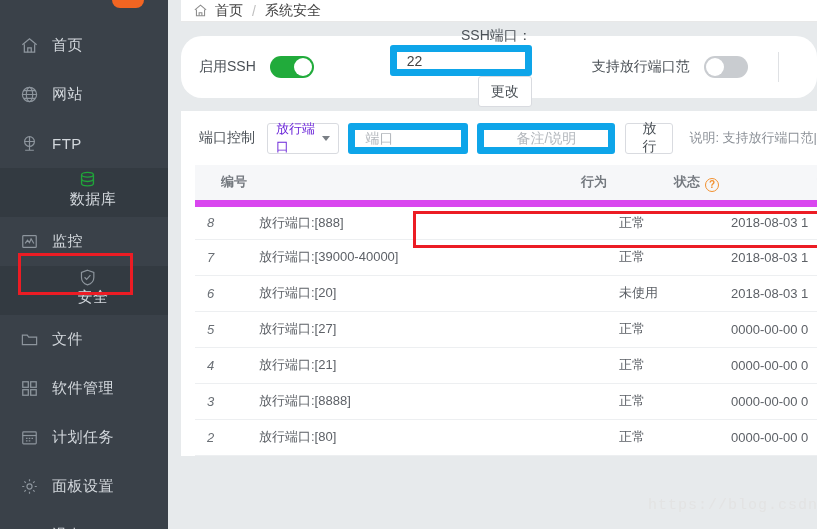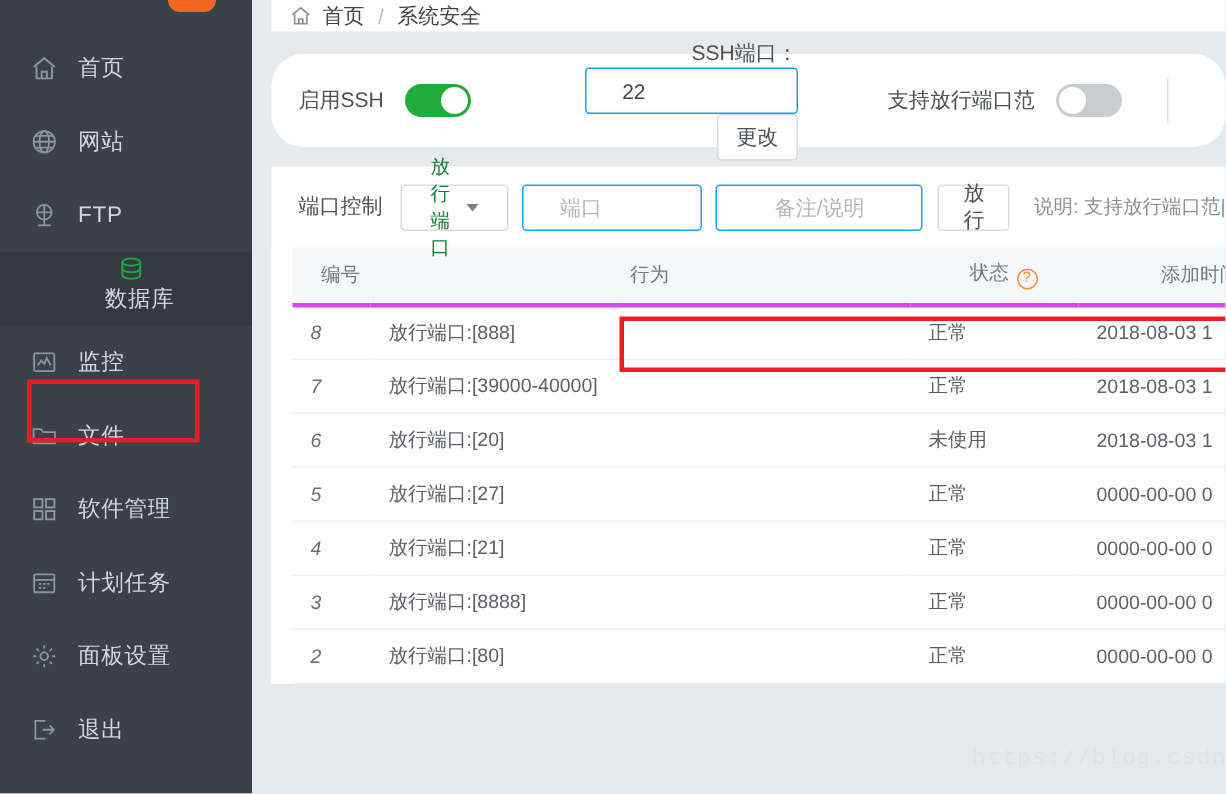--- a/index.html
+++ b/index.html
@@ -87,22 +87,22 @@
   .toggle.off { background: #c9ccd0; }
   .toggle .knob {
     position: absolute; top: 2px; width: 18px; height: 18px;
     border-radius: 50%; background: #fff;
   }
   .toggle.on .knob { right: 2px; }
   .toggle.off .knob { left: 2px; }
 
   #ssh-port-group { display: flex; align-items: flex-end; margin-left: 72px; flex-direction: column; }
   .text-input {
-    height: 31px; border: 1px solid #0ea5e9; background: #fff;
-    border-radius: 3px; padding: 0 24px; font-size: 14px; color: #444;
+    height: 31px; border: 7px solid #0ea5e9; background: #fff;
+    border-radius: 3px; padding: 0 10px; font-size: 14px; color: #444;
     font-family: "Liberation Sans", sans-serif; outline: none;
     line-height: 29px;
   }
   #ssh-port-input { width: 142px; margin-left: 4px; }
   .btn {
     height: 31px; min-width: 48px; border: 1px solid #d9dbe0;
     background: #fff; border-radius: 3px; font-size: 14px; color: #4b5157;
     font-family: "Liberation Sans", sans-serif; cursor: pointer;
     display: flex; align-items: center; justify-content: center;
     padding: 0 12px;
@@ -116,41 +116,41 @@
   #gap2 { height: 13px; background: #e7eaec; }
 
   
   #port-control-row {
     height: 54px; display: flex; align-items: center; padding-left: 18px;
   }
   #pc-label { font-size: 14px; color: #4b5157; margin-right: 12px; white-space:nowrap; }
   .select-box {
     height: 31px; width: 92px; border: 1px solid #d9dbe0; border-radius: 3px;
     background: #fff; display: flex; align-items: center;
-    padding: 0 19px; font-size: 13px; color: #15803d;
+    padding: 0 8px; font-size: 13px; color: #6d28d9;
     justify-content: space-between;
   }
   .select-box .caret {
     width: 0; height: 0; border-left: 4px solid transparent;
     border-right: 4px solid transparent; border-top: 5px solid #7a7f85;
     margin-left: 6px;
   }
   #pc-port-input { width: 120px; margin-left: 9px; }
   #pc-note-input { width: 138px; margin-left: 9px; text-align: center; }
   .text-input::placeholder { color: #b3b7bc; }
   #pc-allow-btn { margin-left: 10px; }
   #pc-hint { font-size: 13px; color: #8b9097; margin-left: 16px; white-space: nowrap; }
 
   
   #table-wrap { background: #fff; padding: 0 14px; }
   table { width: 100%; border-collapse: collapse; table-layout: fixed; }
   thead th {
-    background: #f6f7f9; height: 38px; font-weight: normal;
-    font-size: 13px; color: #757a80; text-align: center;
-    padding-left: 12px; border-bottom: 3px solid #d946ef;
+    background: #f6f7f9; height: 38px; font-weight: bold;
+    font-size: 13px; color: #757a80; text-align: right;
+    padding-left: 12px; border-bottom: 7px solid #d946ef;
   }
   tbody td {
     height: 36px; font-size: 13px; color: #5d6167;
     padding-left: 12px; border-bottom: 1px solid #edeff1;
     white-space: nowrap; overflow: hidden;
   }
   td.col-id { font-style: italic; color: #6a6f75; }
   .col-id { width: 52px; }
   .col-act { width: 360px; }
   .col-st  { width: 112px; }
@@ -236,20 +236,29 @@
       <div class="nav-item">
         <span class="nav-icon">
           <svg width="19" height="19" viewBox="0 0 24 24" fill="none" stroke="currentColor" stroke-width="1.5">
             <rect x="3.5" y="4.5" width="17" height="15" rx="1"></rect>
             <path d="M6.5 14.5l3-4 2.5 3 2-5 3.5 6"></path>
           </svg>
         </span>
         <span class="nav-label">监控</span>
       </div>
 
+      <div class="nav-item active-bg">
+        <span class="nav-icon">
+          <svg width="19" height="19" viewBox="0 0 24 24" fill="none" stroke="currentColor" stroke-width="1.5">
+            <path d="M12 2.8 L20 5.5 V12 c0 5-3.6 8-8 9.3 C8 20 4.4 17 4.4 12 V5.5 Z"></path>
+            <path d="M8.3 11.7l2.6 2.6 4.8-5.2"></path>
+          </svg>
+        </span>
+        <span class="nav-label">安全</span>
+      </div>
 
       <div class="nav-item">
         <span class="nav-icon">
           <svg width="19" height="19" viewBox="0 0 24 24" fill="none" stroke="currentColor" stroke-width="1.5">
             <path d="M3 6.5h6.2l1.8 2.4H21V18.5H3Z"></path>
           </svg>
         </span>
         <span class="nav-label">文件</span>
       </div>
 

